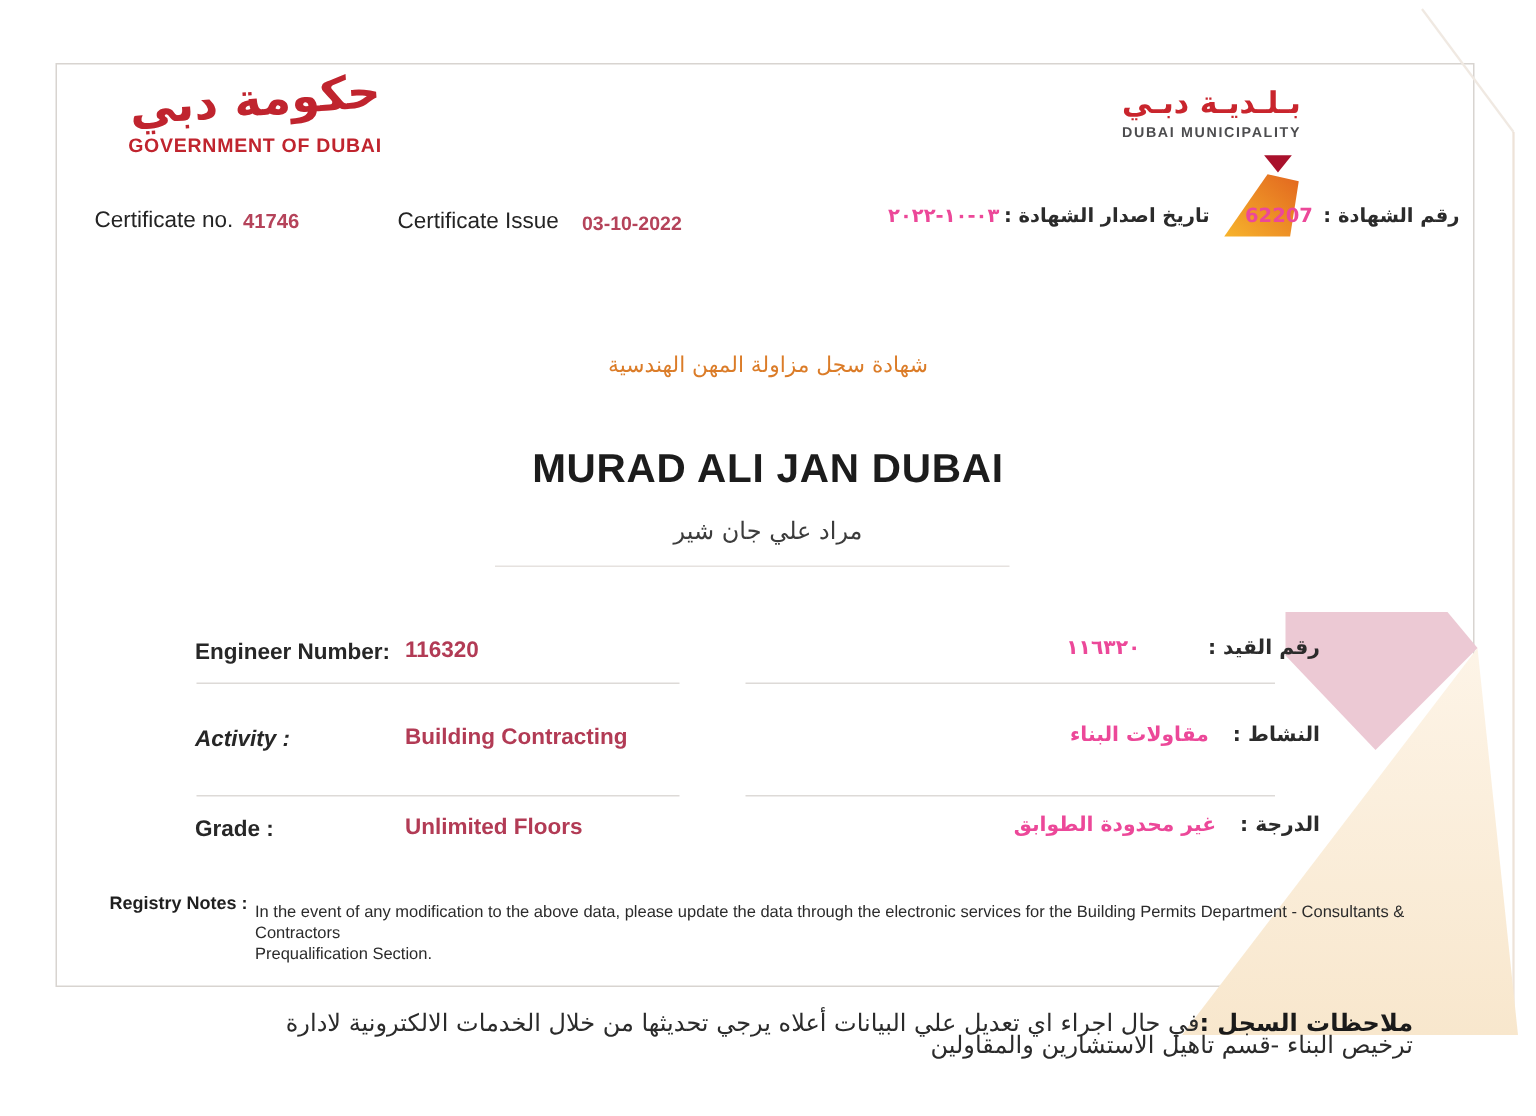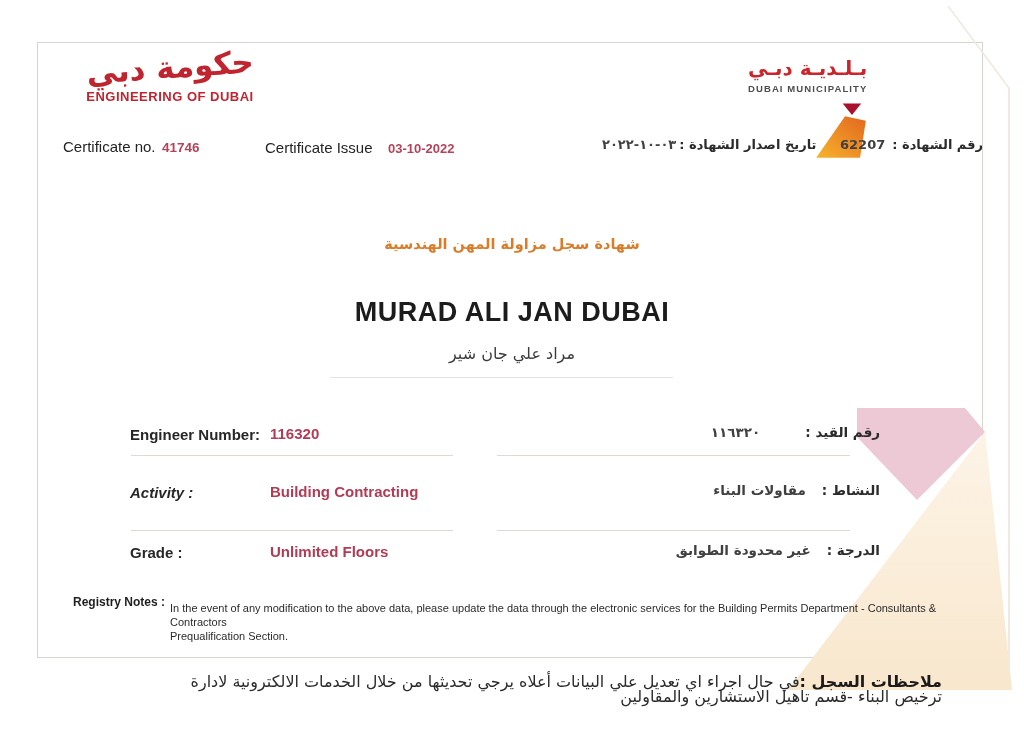--- a/index.html
+++ b/index.html
@@ -25,28 +25,28 @@
 
   
   .lbl15 { font-size:15px; color:#242424; }
   .val-red { color:#b5435a; font-weight:bold; }
   .cert-no-label   { left:63px;  top:138px; }
   .cert-no-value   { left:162px; top:140px; font-size:13.5px; }
   .cert-iss-label  { left:265px; top:139px; }
   .cert-iss-value  { left:388px; top:141px; font-size:13px; }
   .ar-field { display:flex; direction:rtl; align-items:baseline; font-size:13px; }
   .ar-field .ar-lbl { color:#2b2b2b; font-weight:bold; }
-  .ar-field .ar-val { color:#404040; font-weight:bold;margin-left:10px; }
+  .ar-field .ar-val { color:#ec4899; font-weight:bold; }
   .hdr-date-ar { left:592px; top:137px; gap:3px; }
   .hdr-no-ar   { left:830px; top:137px; gap:7px; }
 
   
   .center { left:0; width:1024px; text-align:center; }
   .title    { top:197px; font-size:23px; color:#1e1e1e; letter-spacing:1px; }
-  .subtitle { top:236px; font-size:14.5px; font-weight:bold; color:#db7c28;text-align:center; }
+  .subtitle { top:236px; font-size:14.5px; font-weight:normal; color:#db7c28;text-align:center; }
   .holder-name    { top:297px; font-size:27px; font-weight:bold; color:#1c1c1c; letter-spacing:0.5px; }
   .holder-name-ar { top:344px; font-size:16px; color:#3c3c3c; }
   .name-underline { left:330px; top:377px; width:343px; height:1px; background:#e6e2df; }
 
   
   .d-lbl { font-size:15px; font-weight:bold; color:#272727; }
   .d-val { font-size:15px; font-weight:bold; color:#b23b55; }
   .d-ar  { font-size:13.5px; }
   .row1-lbl { left:130px; top:426px; } .row1-val { left:270px; top:425px; }
   .row2-lbl { left:130px; top:484px;font-style:italic; } .row2-val { left:270px; top:483px; }
@@ -80,21 +80,21 @@
       </linearGradient>
     </defs>
     <line x1="948" y1="6" x2="1009" y2="88" stroke="#f0e9e2" stroke-width="1.5"></line>
     <line x1="1009" y1="88" x2="1009" y2="688" stroke="#eee3d8" stroke-width="1.5"></line>
     <polygon points="985,432 1012,690 788,690" fill="url(#creamg)"></polygon>
     <polygon points="857,408 965,408 985,432 917,500 857,437" fill="#ecc9d4"></polygon>
   </svg>
 
   <div class="ct gov-logo">
     <div class="gov-ar arabic">حكومة دبي</div>
-    <div class="gov-en">ENGINEERING OF DUBAI</div>
+    <div class="gov-en">GOVERNMENT OF DUBAI</div>
   </div>
 
   <div class="ct muni-logo">
     <div class="muni-text">
       <div class="muni-ar arabic">بـلـديـة دبـي</div>
       <div class="muni-en">DUBAI MUNICIPALITY</div>
     </div>
     <svg width="52" height="58" viewBox="0 0 90 100">
       <defs>
         <linearGradient id="ag" x1="0" y1="1" x2="1" y2="0">

